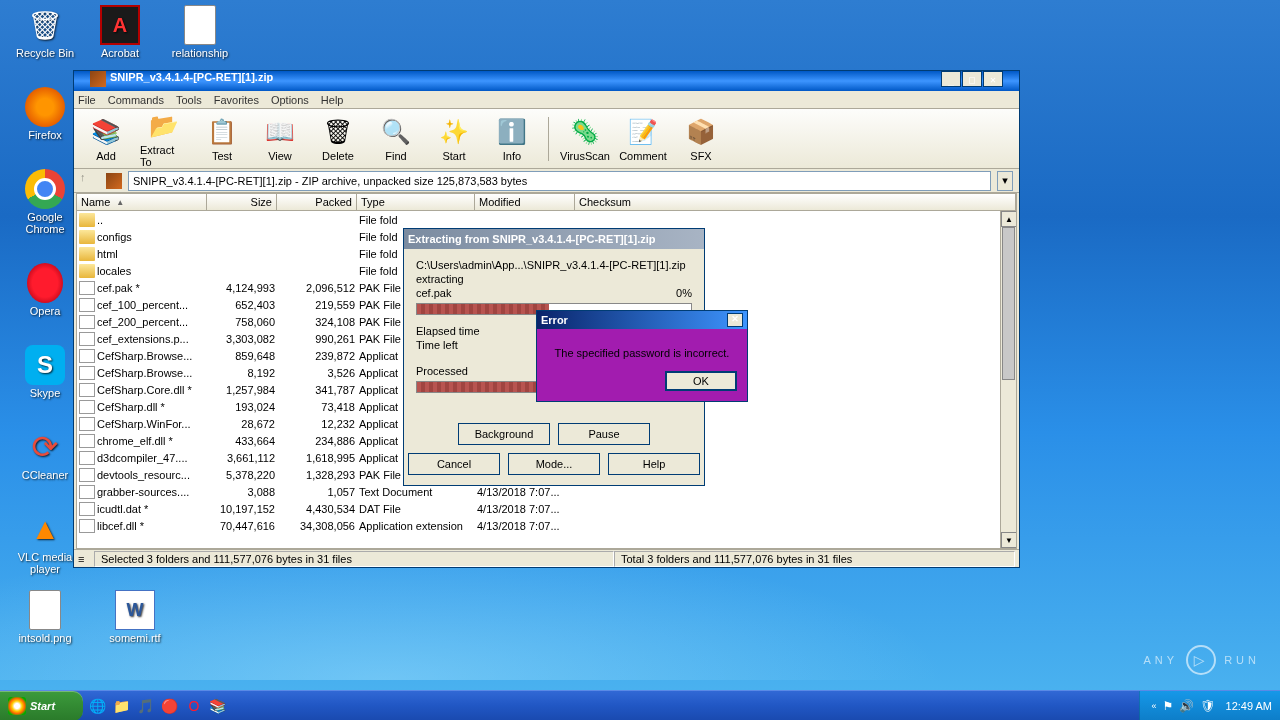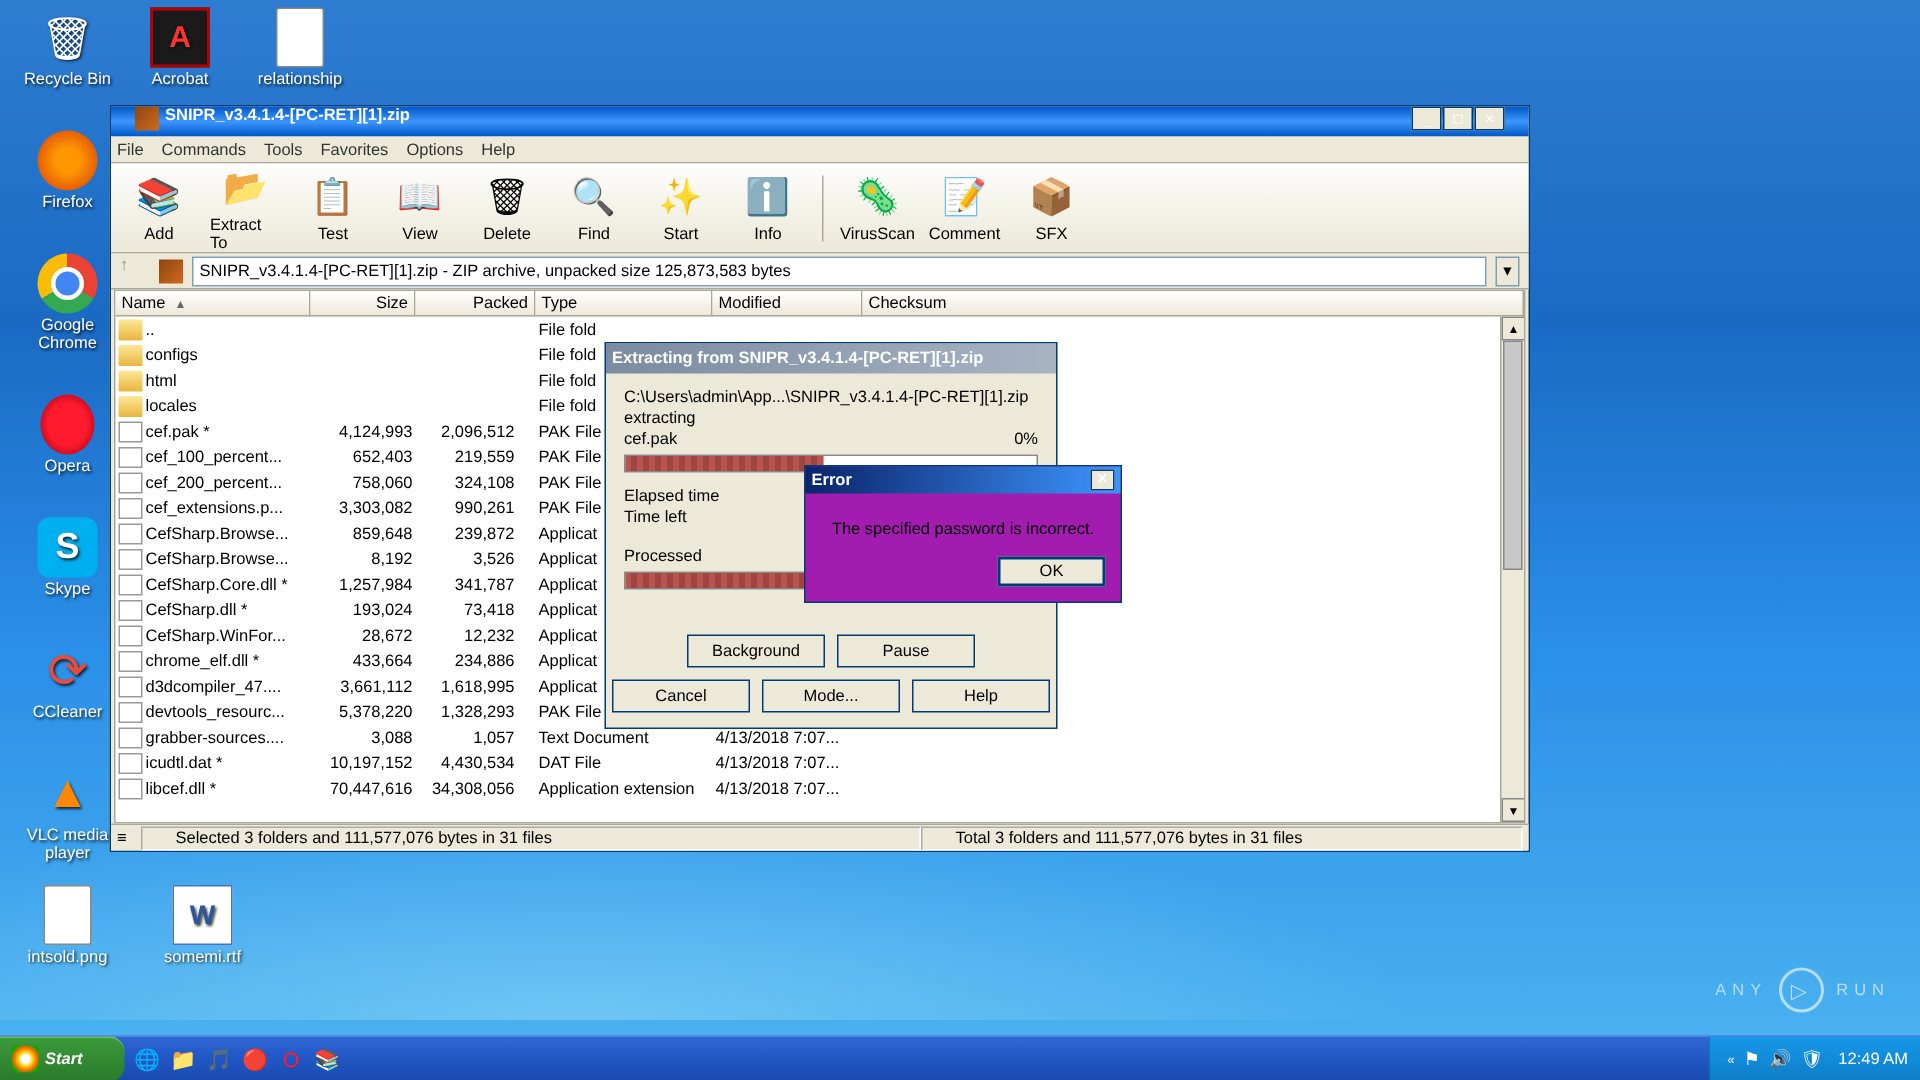--- a/index.html
+++ b/index.html
@@ -49,30 +49,30 @@
 .fh-col { border-right: 1px solid #aca899; padding: 1px 4px; display: flex; align-items: center; background: linear-gradient(180deg, #fff, #ece9d8); }
 .fh-name { width: 130px; } .fh-size { width: 70px; justify-content: flex-end; } .fh-packed { width: 80px; justify-content: flex-end; } .fh-type { width: 118px; } .fh-mod { width: 100px; } .fh-chk { width: 60px; flex:1; }
 .sort-arrow { margin-left: 6px; font-size: 8px; color: #666; }
 .file-rows { }
 .file-row { display: flex; height: 17px; align-items: center; }
 .fr-icon { width: 16px; height: 14px; margin: 0 2px; display: inline-block; }
 .folder-i { background: linear-gradient(180deg, #fce79a, #e8b63b); border-radius: 1px; }
 .file-i { background: #fff; border: 1px solid #999; }
 .fr-name { width: 112px; overflow: hidden; white-space: nowrap; } 
 .fr-size { width: 70px; text-align: right; padding-right: 4px; } 
-.fr-packed { width: 80px; text-align: right; padding-right: 16px; } 
+.fr-packed { width: 80px; text-align: right; padding-right: 4px; } 
 .fr-type { width: 118px; overflow: hidden; white-space: nowrap; } 
 .fr-mod { width: 100px; overflow: hidden; white-space: nowrap; }
 .scrollbar-v { position: absolute; right: 0; top: 17px; bottom: 0; width: 16px; background: #ece9d8; border-left: 1px solid #aca899; }
 .scroll-track { position: absolute; top: 16px; bottom: 16px; left: 0; right: 0; }
 .scroll-thumb { position: absolute; top: 0; left: 1px; right: 1px; height: 50%; background: #c8c8c8; border: 1px solid #888; }
 .scroll-btn { position: absolute; left: 0; width: 16px; height: 16px; background: #ece9d8; border: 1px solid #888; display: flex; align-items: center; justify-content: center; font-size: 8px; }
 
 .statusbar { height: 18px; background: #ece9d8; border-top: 1px solid #aca899; display: flex; align-items: center; padding: 0 4px; }
-.status-seg { border: 1px inset #fff; padding: 0 22px; height: 16px; display: flex; align-items: center; }
+.status-seg { border: 1px inset #fff; padding: 0 6px; height: 16px; display: flex; align-items: center; }
 .status-grip { width: 16px; }
 
 
 .dialog { position: absolute; left: 403px; top: 228px; width: 302px; background: #ece9d8; border: 1px solid #003c74; }
 .dlg-title { height: 18px; background: linear-gradient(90deg, #7b8ba0, #a8b4c4); color: #fff; padding: 10px 4px; display: flex; align-items: center; font-weight: bold; }
 .dlg-body { padding: 10px 12px; }
 .dlg-path { margin-bottom: 2px; }
 .progress { height: 12px; background: #fff; border: 1px solid #888; margin: 4px 0 10px; position: relative; }
 .progress-fill { position: absolute; left: 0; top: 0; bottom: 0; width: 45%; background: repeating-linear-gradient(90deg, #b85450 0 4px, #a04440 4px 8px); }
 .dlg-row { display: flex; justify-content: space-between; margin: 2px 0; }

